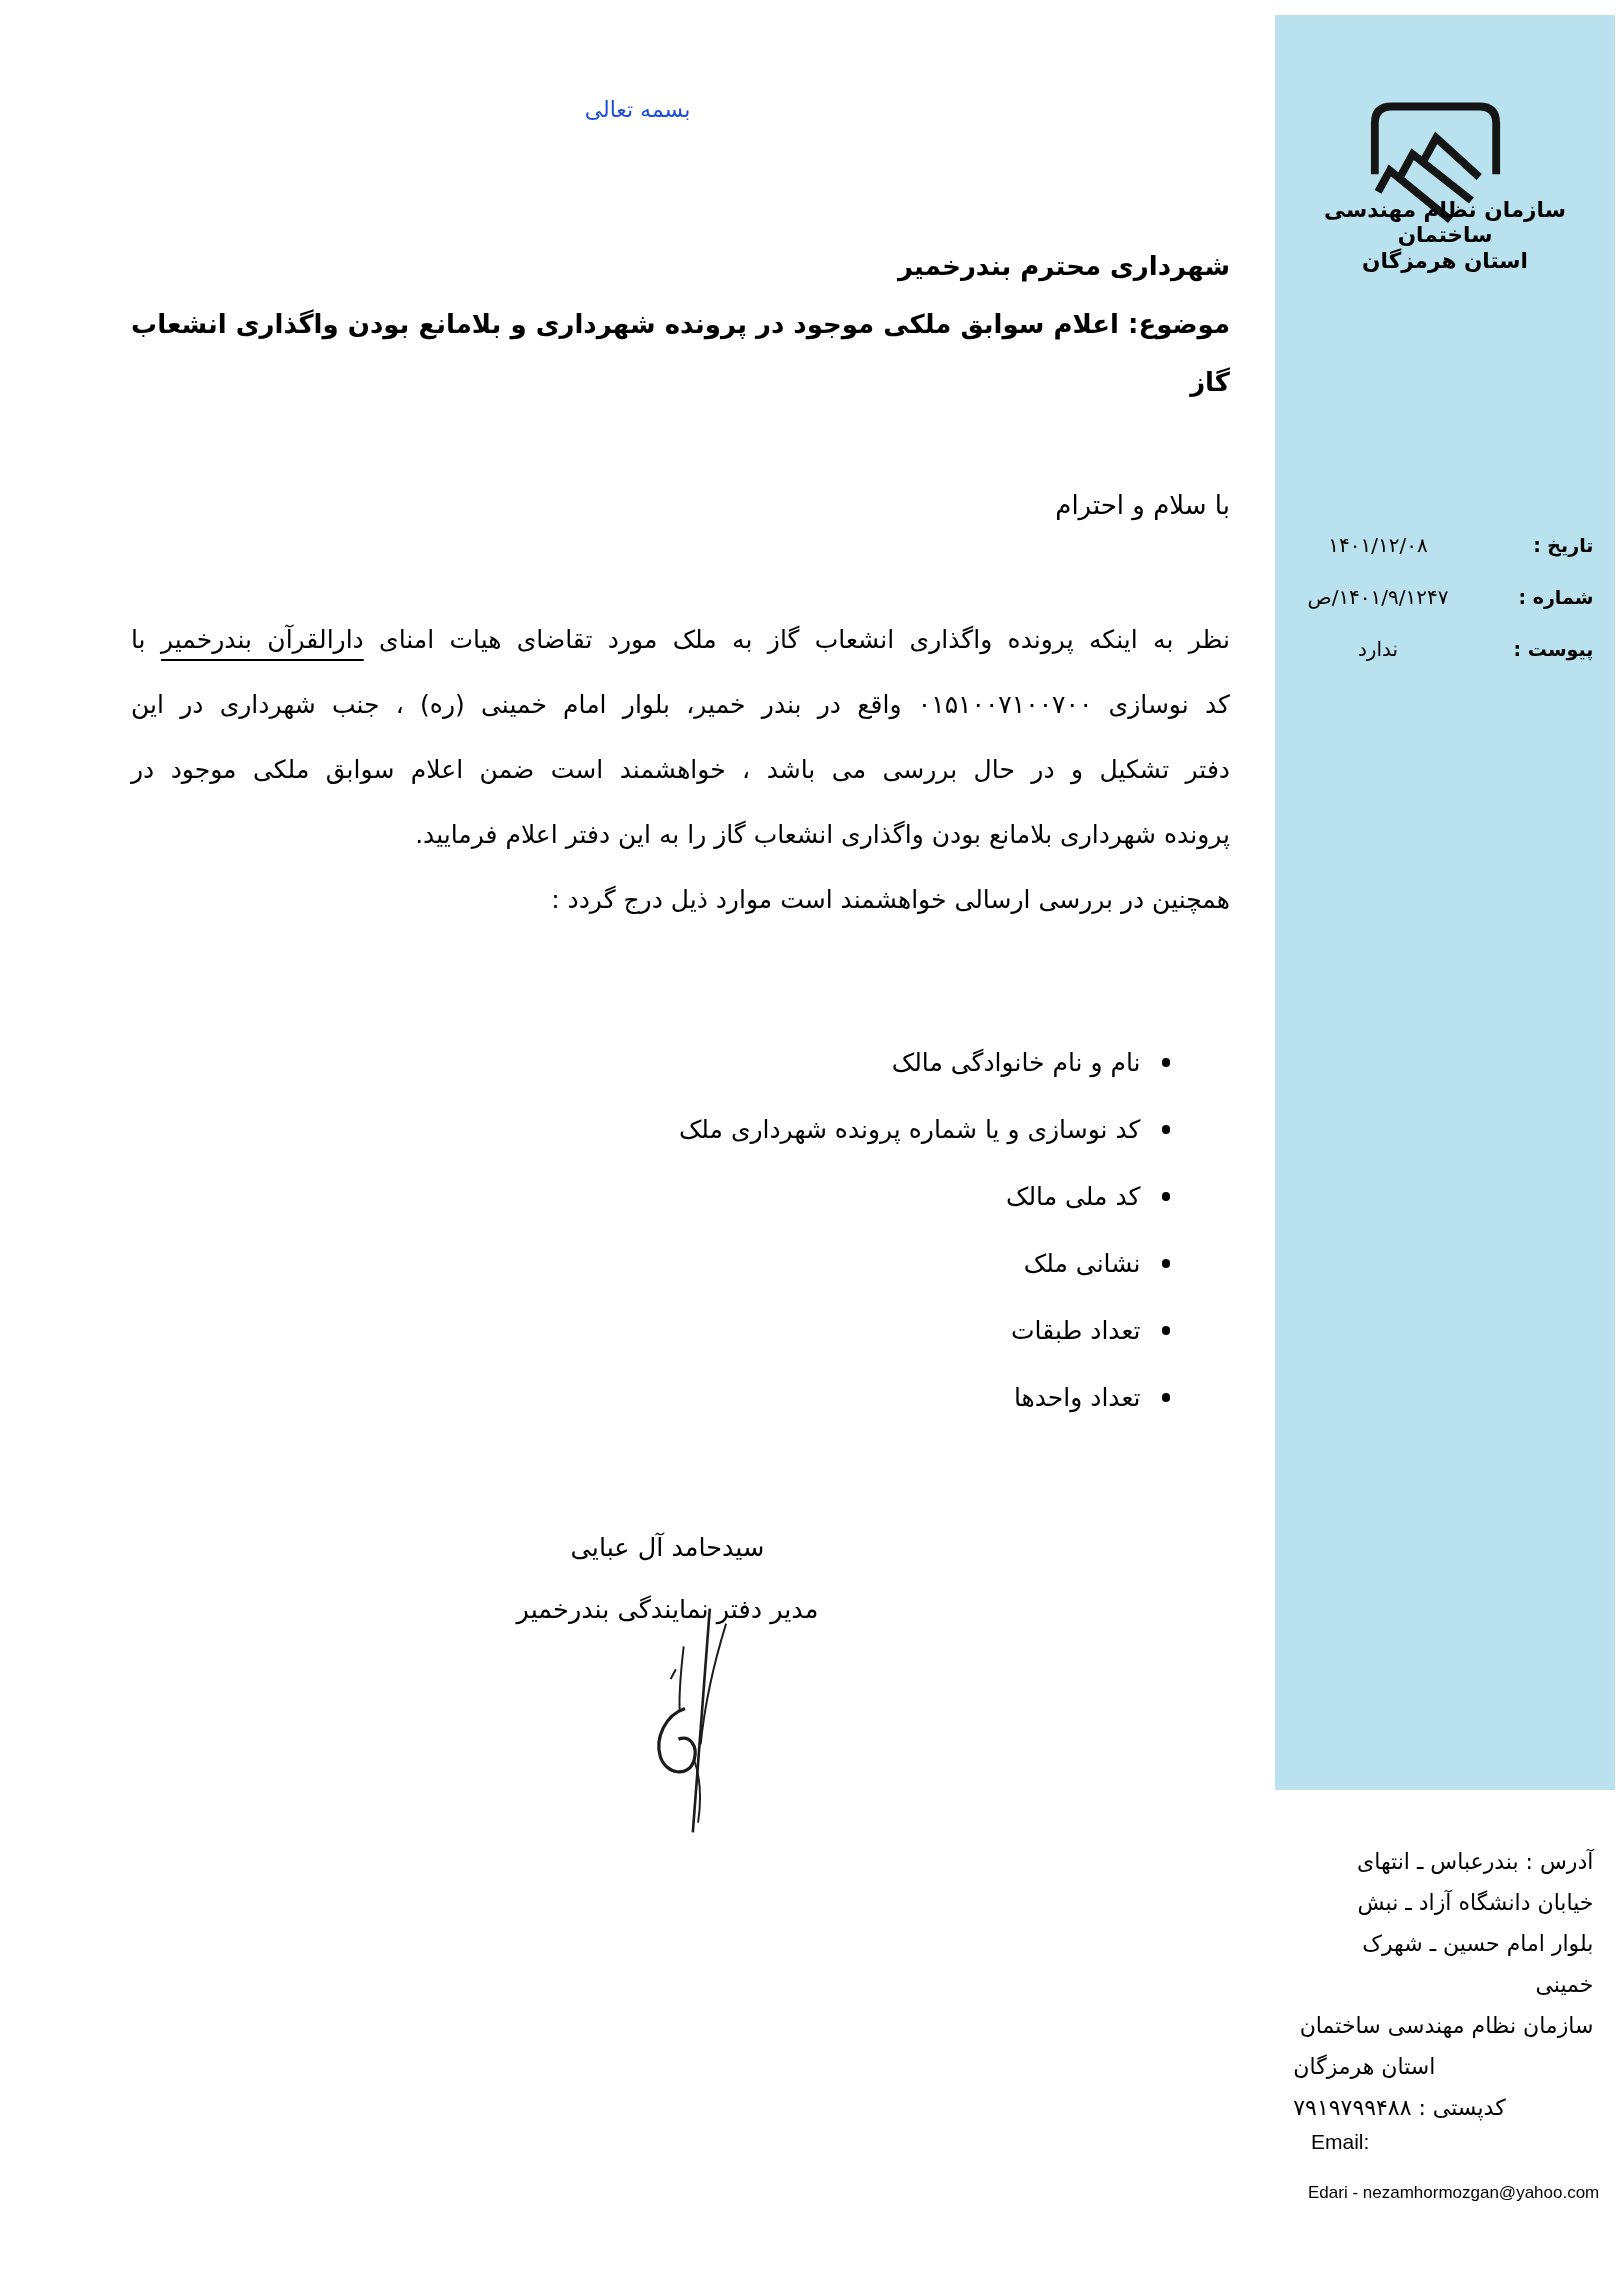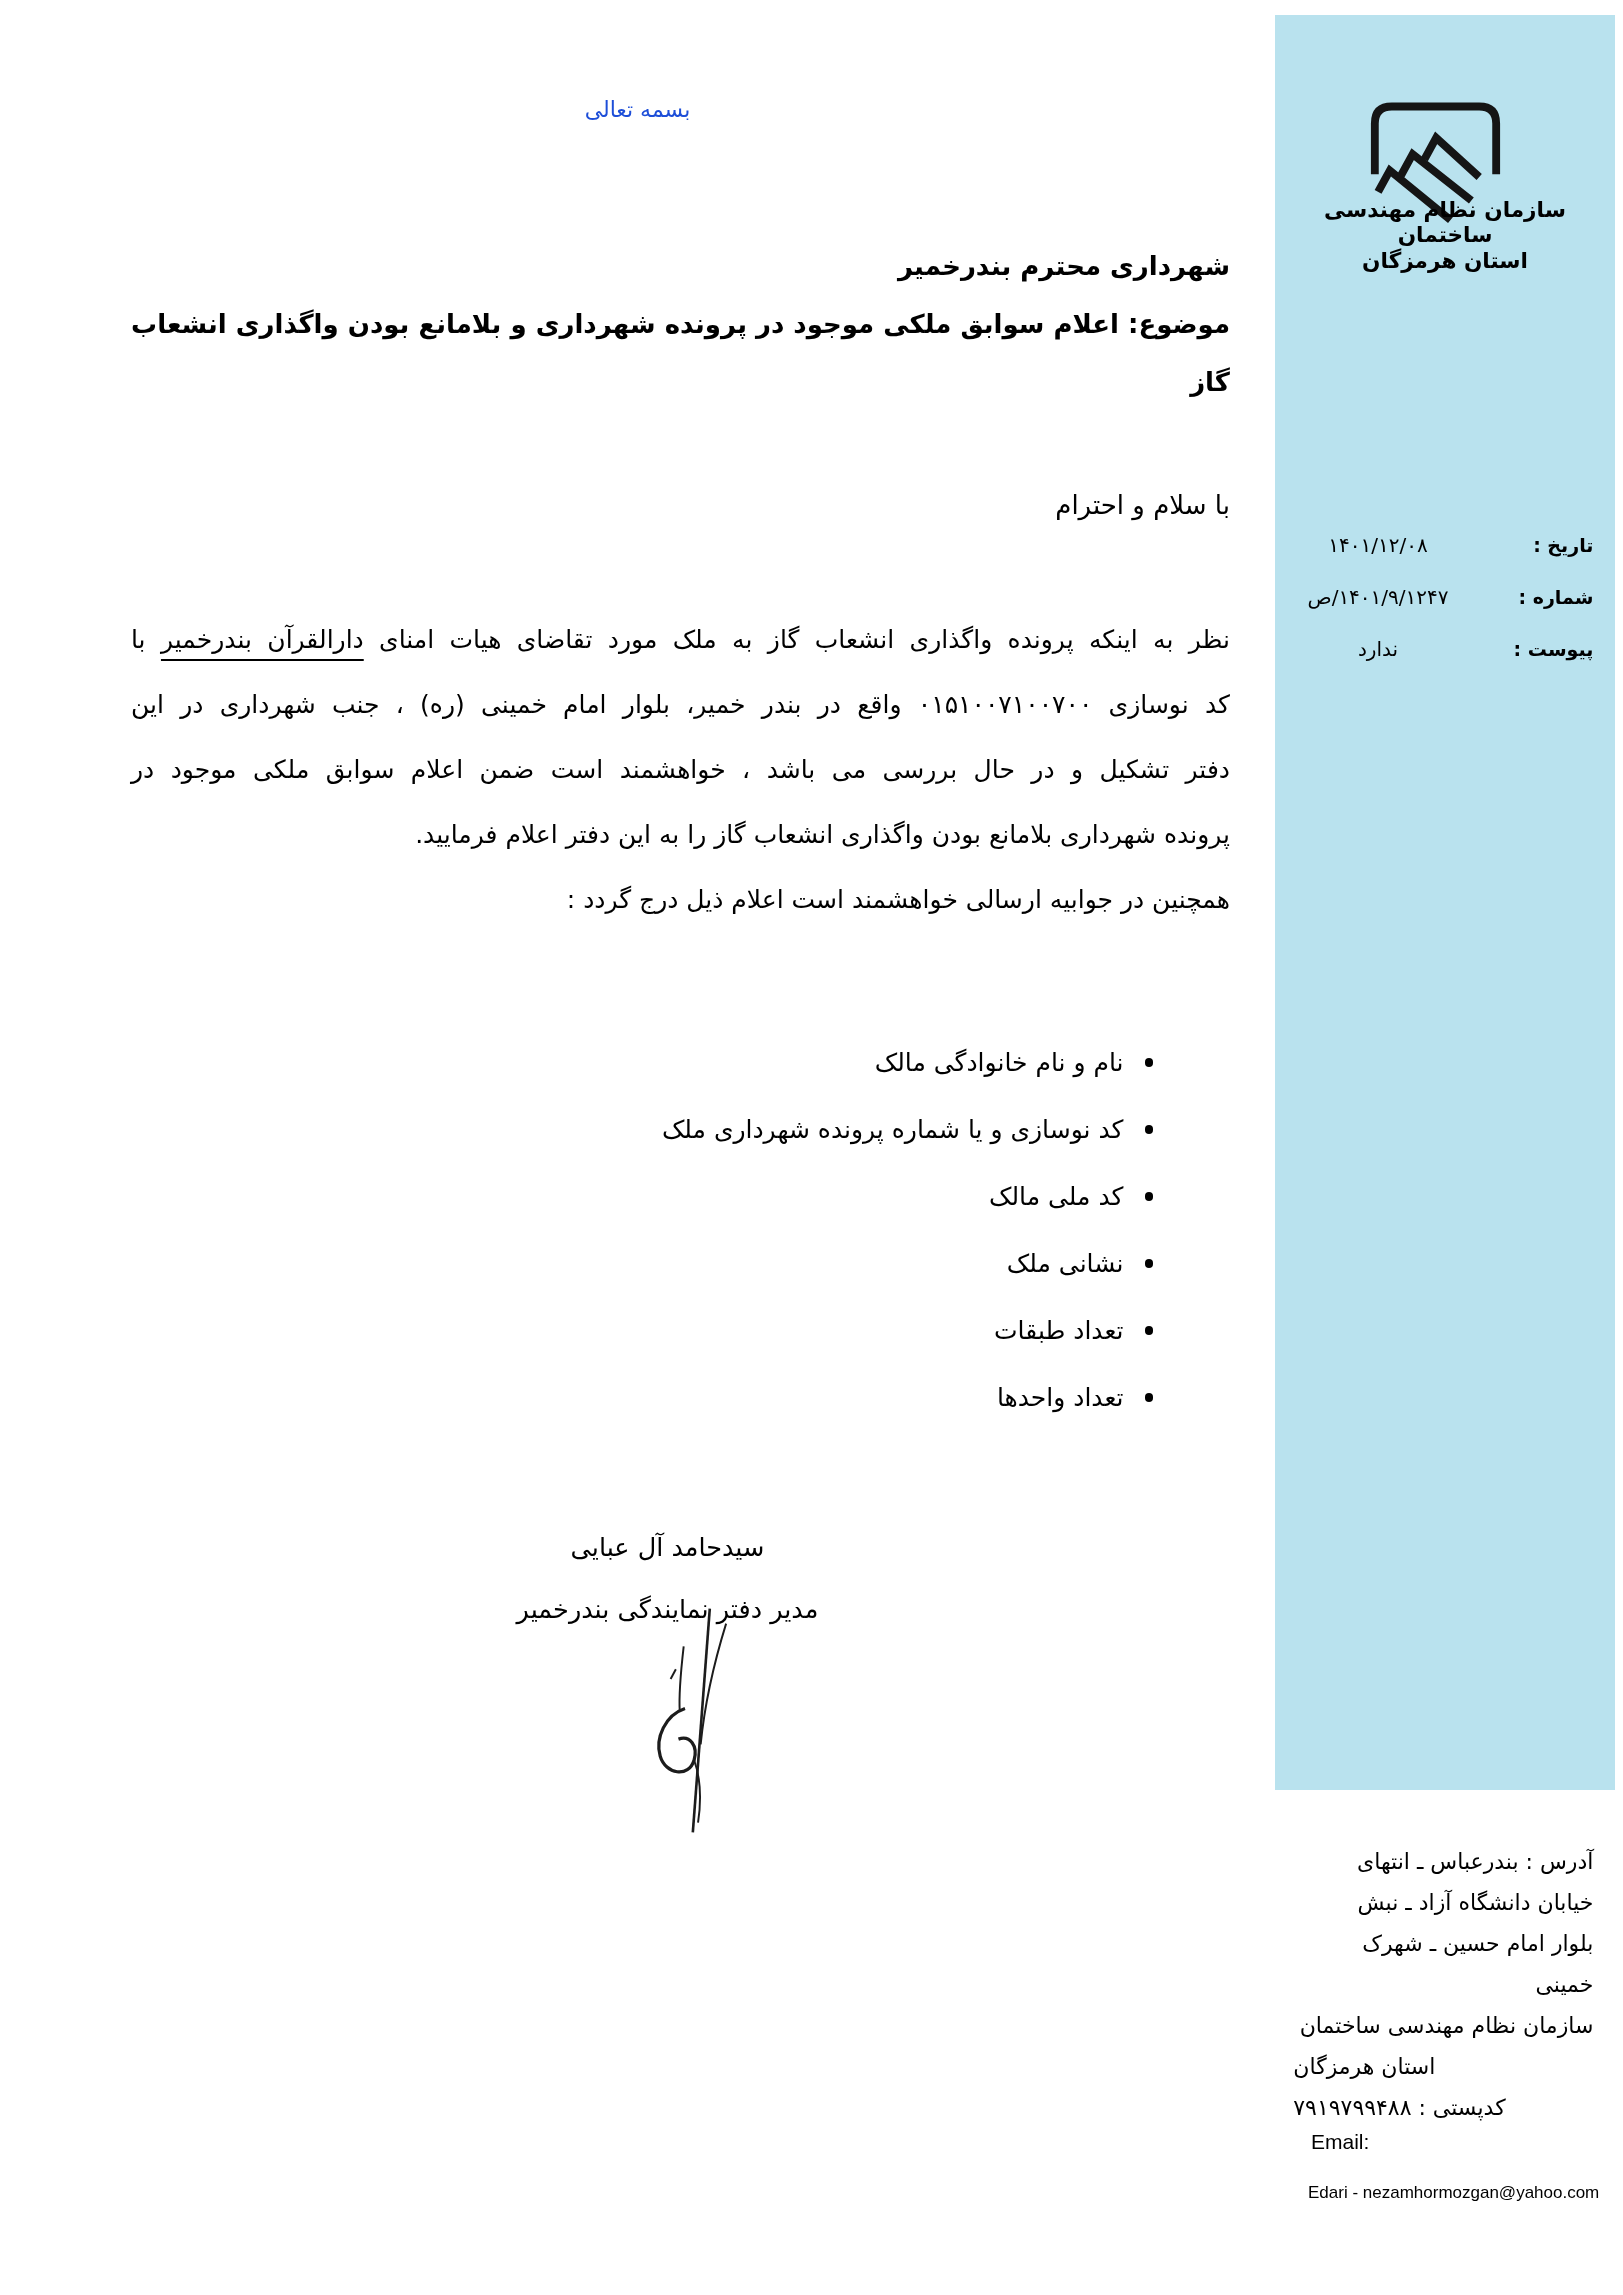--- a/index.html
+++ b/index.html
@@ -17,21 +17,21 @@
   .fill-line{text-align:justify;text-align-last:justify;}
 
   .salutation{position:absolute;top:490px;right:45px;font-size:26px;}
 
   .para{position:absolute;top:607px;right:45px;left:131px;
         font-size:25px;line-height:65px;}
   .jline{text-align:justify;text-align-last:justify;white-space:nowrap;}
   .rline{text-align:right;}
   .ul-phrase{text-decoration:underline;text-decoration-thickness:2px;text-underline-offset:10.5px;}
 
-  .bullets{position:absolute;top:1029px;right:122px;left:131px;}
+  .bullets{position:absolute;top:1029px;right:105px;left:131px;}
   .bullet-item{height:67px;display:flex;align-items:center;direction:rtl;font-size:25px;}
   .bullet-dot{width:8.5px;height:8.5px;border-radius:50%;background:#000;flex:0 0 auto;
               margin-left:21px;}
 
   .signature{position:absolute;top:1516px;left:340px;width:655px;text-align:center;
              font-size:25.5px;line-height:62px;}
   .scribble{position:absolute;left:638px;top:1607px;}
 
   
   .sidebar{position:absolute;left:1275px;top:15px;width:340px;height:1775px;
@@ -77,21 +77,21 @@
 
     <div class="para">
       <div class="jline">
         <span>نظر به اینکه پرونده واگذاری انشعاب گاز به ملک مورد تقاضای هیات امنای</span>
         <span class="ul-phrase">دارالقرآن بندرخمیر</span>
         <span>با</span>
       </div>
       <div class="jline">کد نوسازی ۰۱۵۱۰۰۷۱۰۰۷۰۰ واقع در بندر خمیر، بلوار امام خمینی (ره) ، جنب شهرداری در این</div>
       <div class="jline">دفتر تشکیل و در حال بررسی می باشد ، خواهشمند است ضمن اعلام سوابق ملکی موجود در</div>
       <div class="rline">پرونده شهرداری بلامانع بودن واگذاری انشعاب گاز را به این دفتر اعلام فرمایید.</div>
-      <div class="rline">همچنین در جوابیه ارسالی خواهشمند است اعلام ذیل درج گردد :</div>
+      <div class="rline">همچنین در بررسی ارسالی خواهشمند است موارد ذیل درج گردد :</div>
     </div>
 
     <div class="bullets">
       <div class="bullet-item">
         <span class="bullet-dot"></span>
         <span>نام و نام خانوادگی مالک</span>
       </div>
       <div class="bullet-item">
         <span class="bullet-dot"></span>
         <span>کد نوسازی و یا شماره پرونده شهرداری ملک</span>

